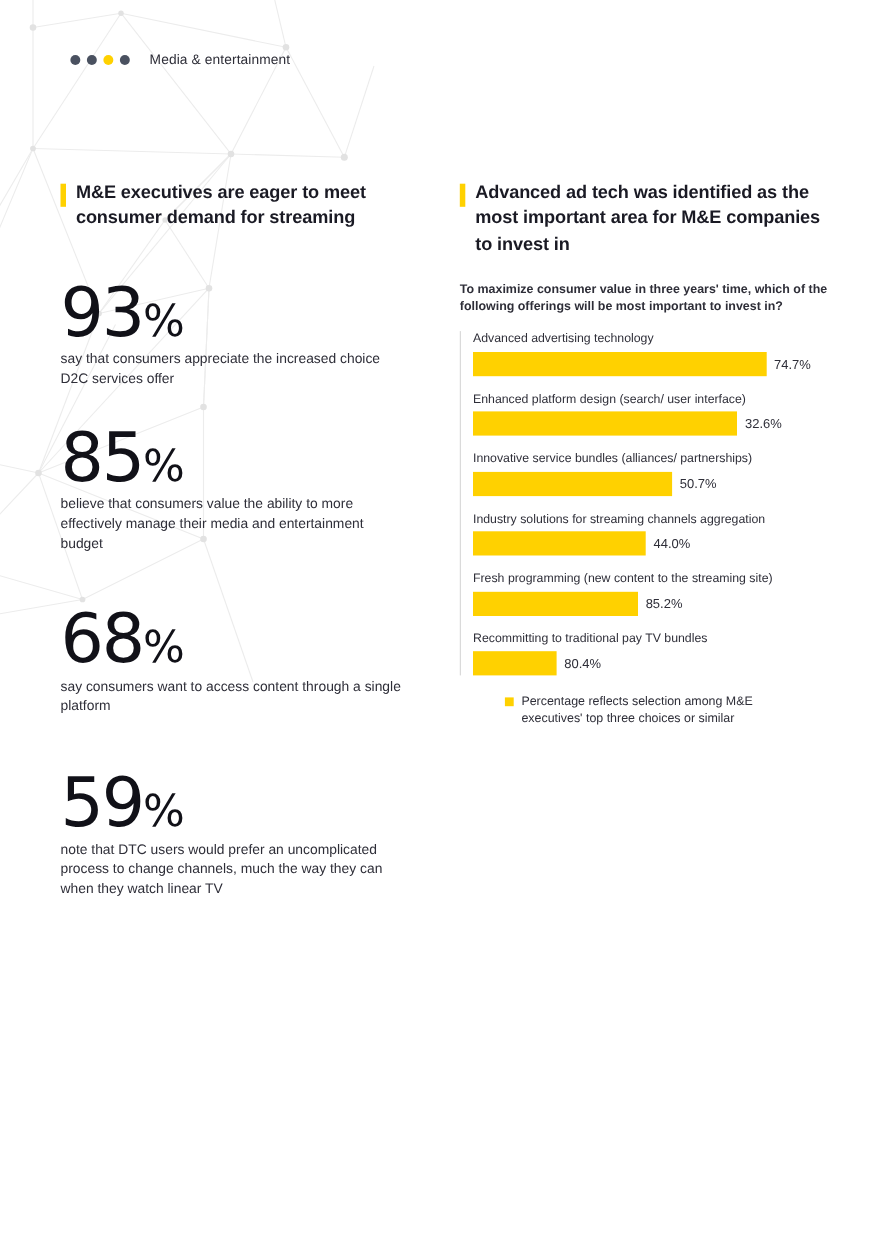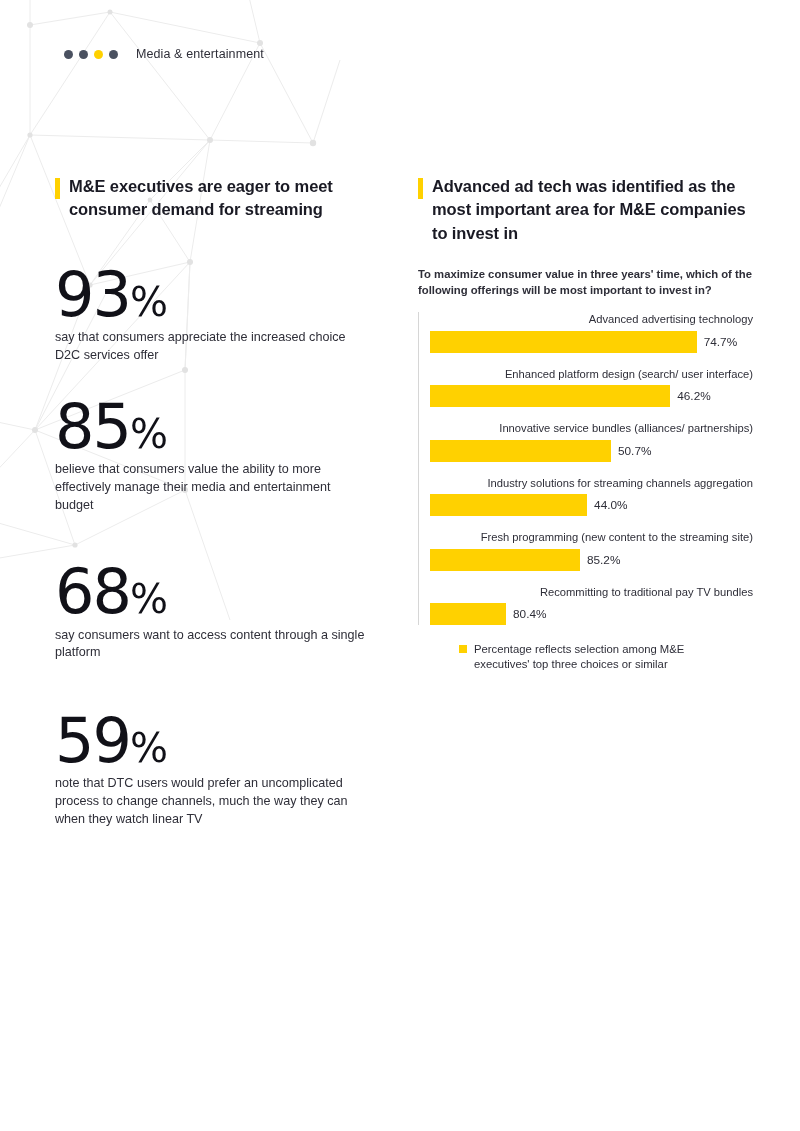--- a/index.html
+++ b/index.html
@@ -48,21 +48,21 @@
     margin-left: 12px;
     font-size: 12.5px;
     letter-spacing: 0.1px;
     color: #2e2e38;
     line-height: 1;
   }
 
   
   .column {
     position: absolute;
-    top: 175px;
+    top: 164px;
     z-index: 2;
   }
   #left-column  { left: 55px;  width: 310px; }
   #right-column { left: 418px; width: 335px; }
 
   
   .headline-wrap {
     position: relative;
     padding-left: 14px;
   }
@@ -112,21 +112,20 @@
     font-size: 11.3px;
     font-weight: bold;
     line-height: 1.36;
     color: #2e2e38;
   }
   #chart {
     position: relative;
     margin-top: 14px;
     padding-left: 11px;
     border-left: 1px solid #d6d6d6;
-    text-align: right;
   }
   .bar-row { margin-bottom: 14px; }
   .bar-row:last-child { margin-bottom: 0; }
   .bar-label {
     font-size: 11.2px;
     line-height: 1.3;
     color: #2e2e38;
     margin: 0 0 4px 0;
     white-space: nowrap;
   }
@@ -276,21 +275,21 @@
         <p class="bar-label">Advanced advertising technology</p>
         <div class="bar-line">
           <div class="bar-fill" style="width: 266.679px; background: rgb(255, 209, 0);"></div>
           <span class="bar-value">74.7%</span>
         </div>
       </div>
       <div class="bar-row">
         <p class="bar-label">Enhanced platform design (search/ user interface)</p>
         <div class="bar-line">
           <div class="bar-fill" style="width: 240.261px; background: rgb(255, 209, 0);"></div>
-          <span class="bar-value">46.2%</span>
+          <span class="bar-value">32.6%</span>
         </div>
       </div>
       <div class="bar-row">
         <p class="bar-label">Innovative service bundles (alliances/ partnerships)</p>
         <div class="bar-line">
           <div class="bar-fill" style="width: 180.999px; background: rgb(255, 209, 0);"></div>
           <span class="bar-value">50.7%</span>
         </div>
       </div>
       <div class="bar-row">

